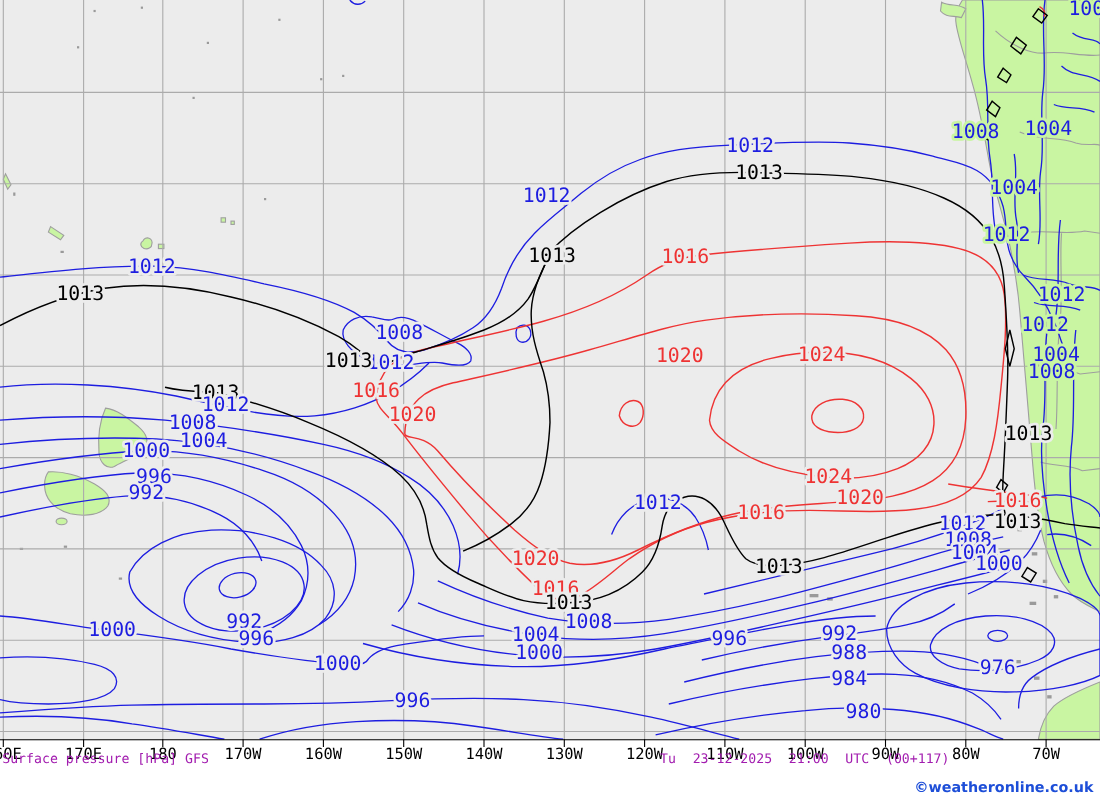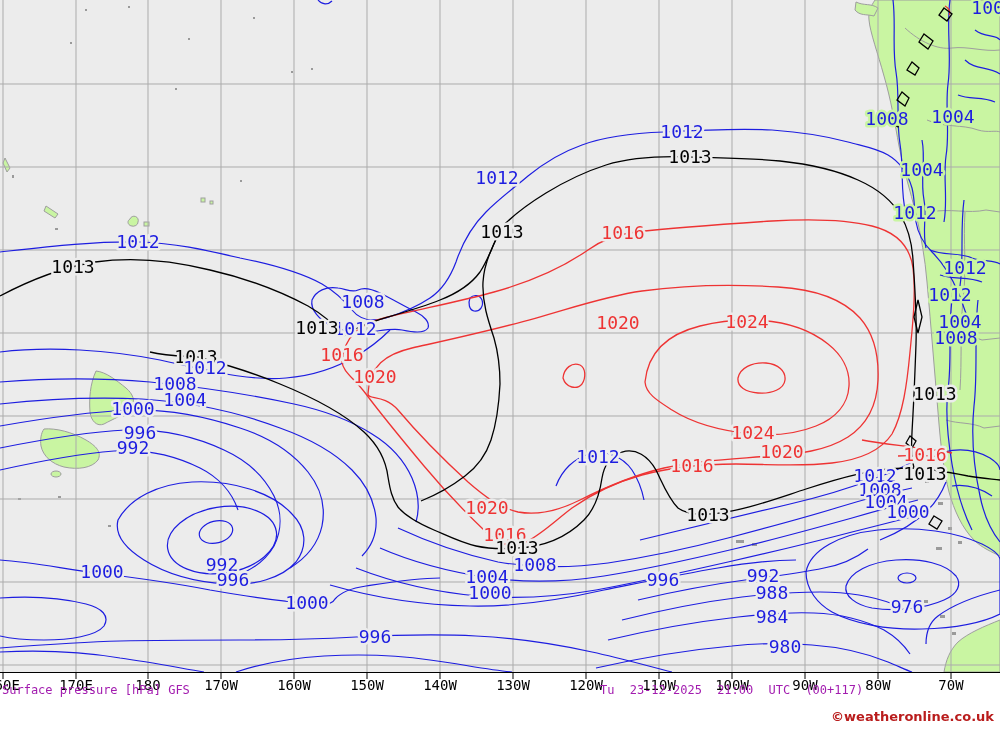--- a/index.html
+++ b/index.html
@@ -257,14 +257,14 @@
           <text x="732" y="690" text-anchor="middle" class="lonlabel">100W</text>
           <text x="805" y="690" text-anchor="middle" class="lonlabel">90W</text>
           <text x="878" y="690" text-anchor="middle" class="lonlabel">80W</text>
           <text x="951" y="690" text-anchor="middle" class="lonlabel">70W</text>
         </g>
     </g>
   </svg>
 
   <div id="footer-left" class="footer-text">Surface pressure [hPa] GFS</div>
   <div id="footer-right" class="footer-text">Tu 23-12-2025 21:00 UTC (00+117)</div>
-  <div id="watermark" style="color: #b91c1c;">©weatheronline.co.uk</div>
+  <div id="watermark" style="color: #1d4ed8;">©weatheronline.co.uk</div>
 </div>
 
 </body></html>

